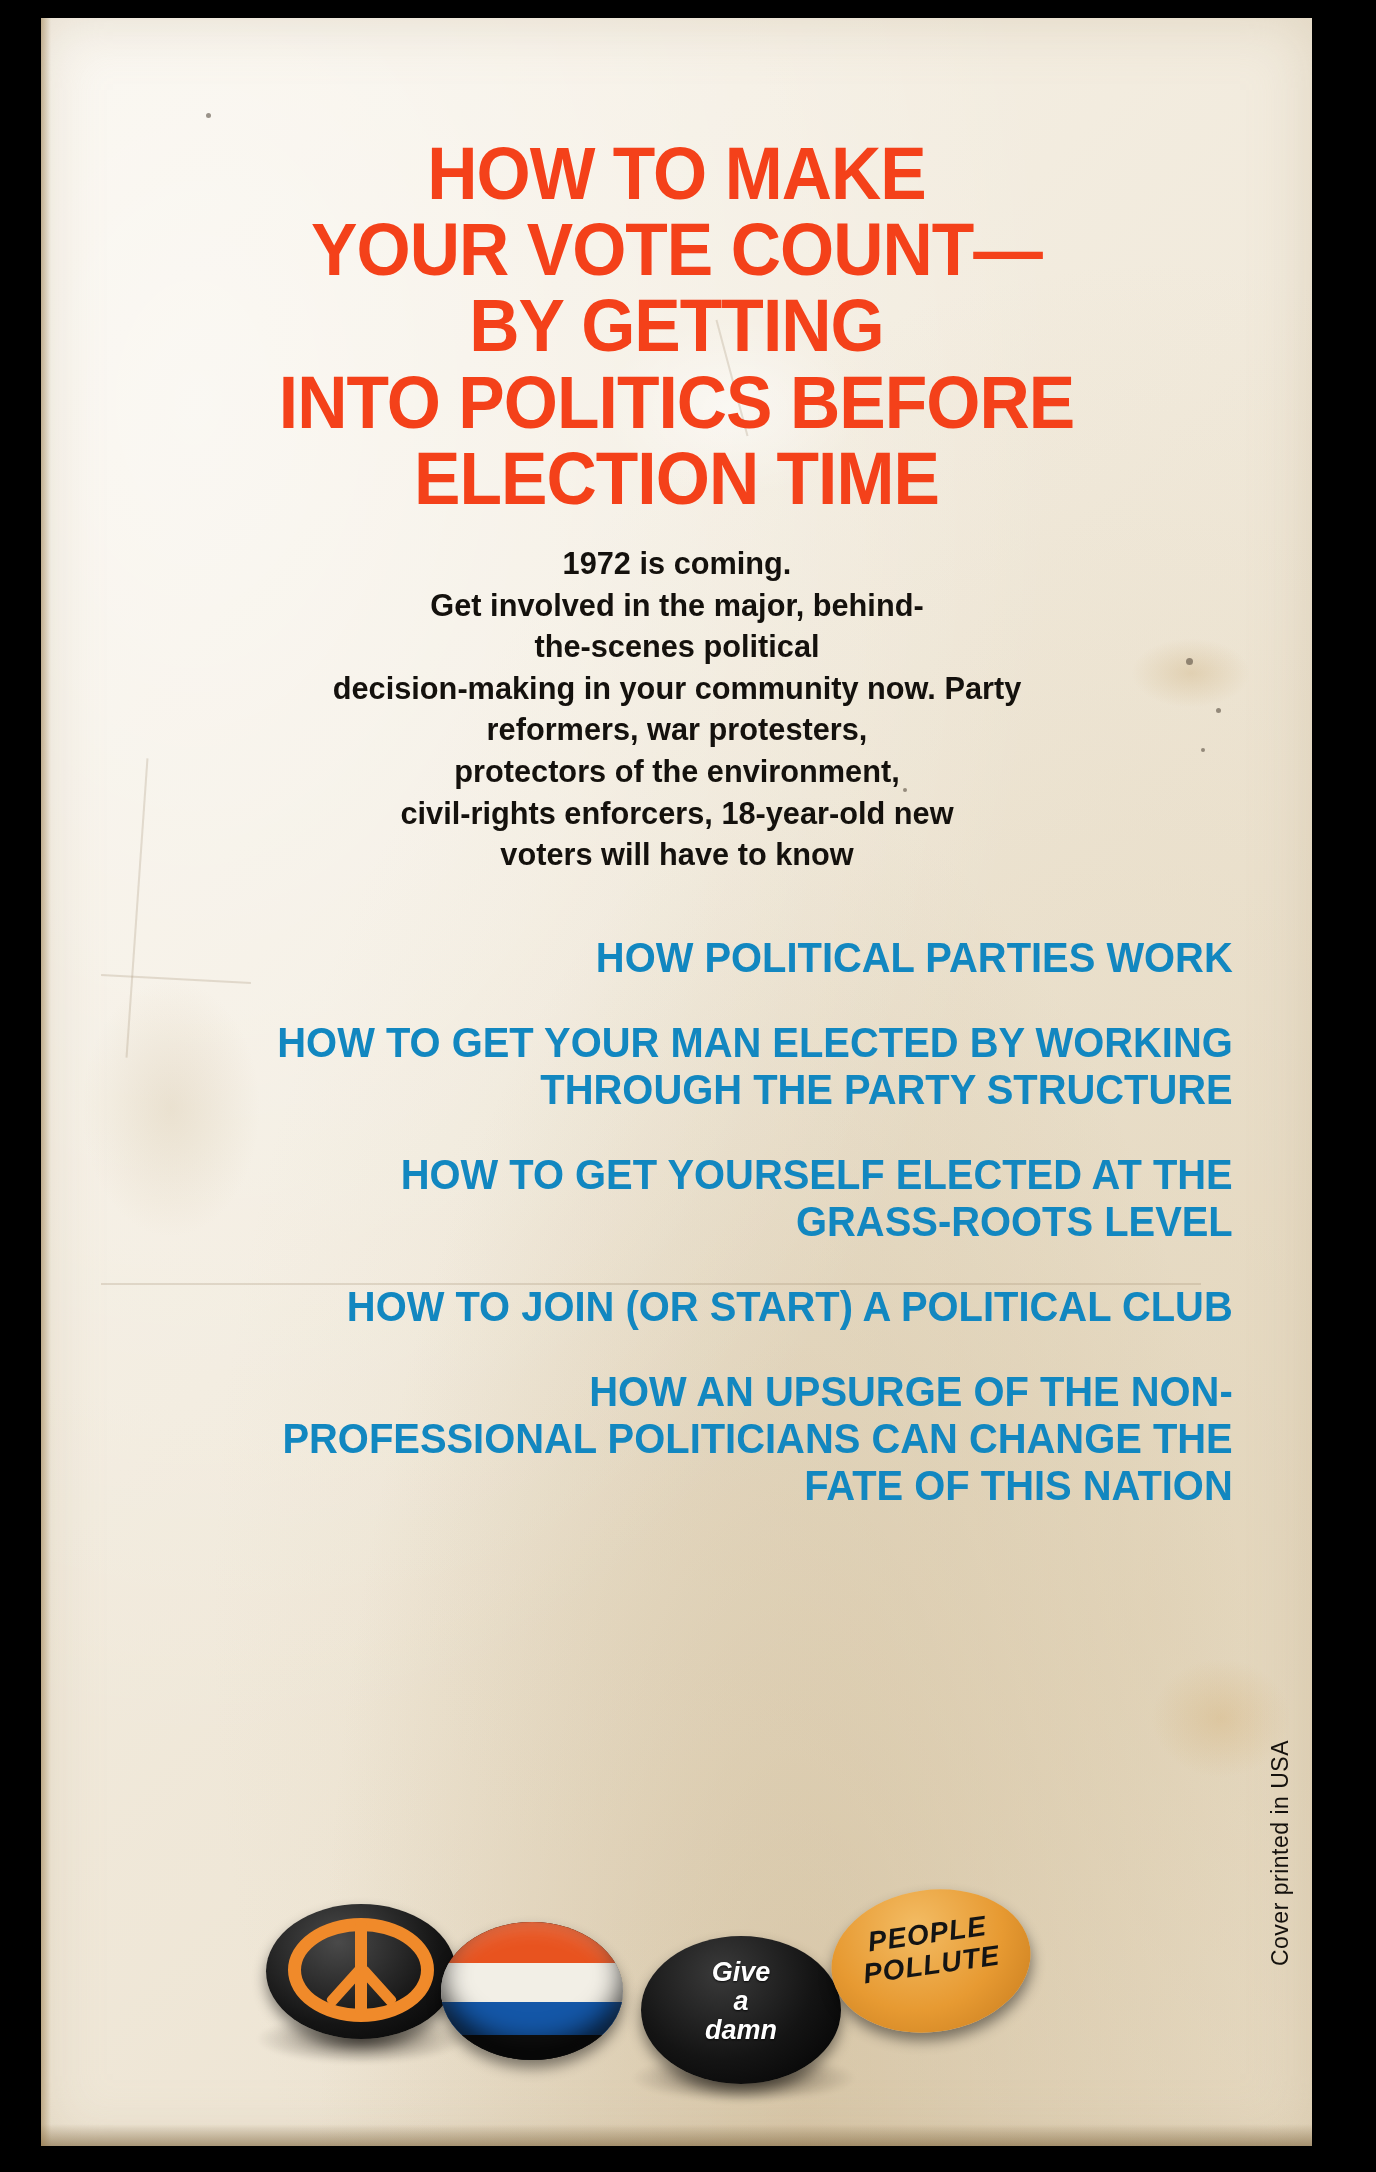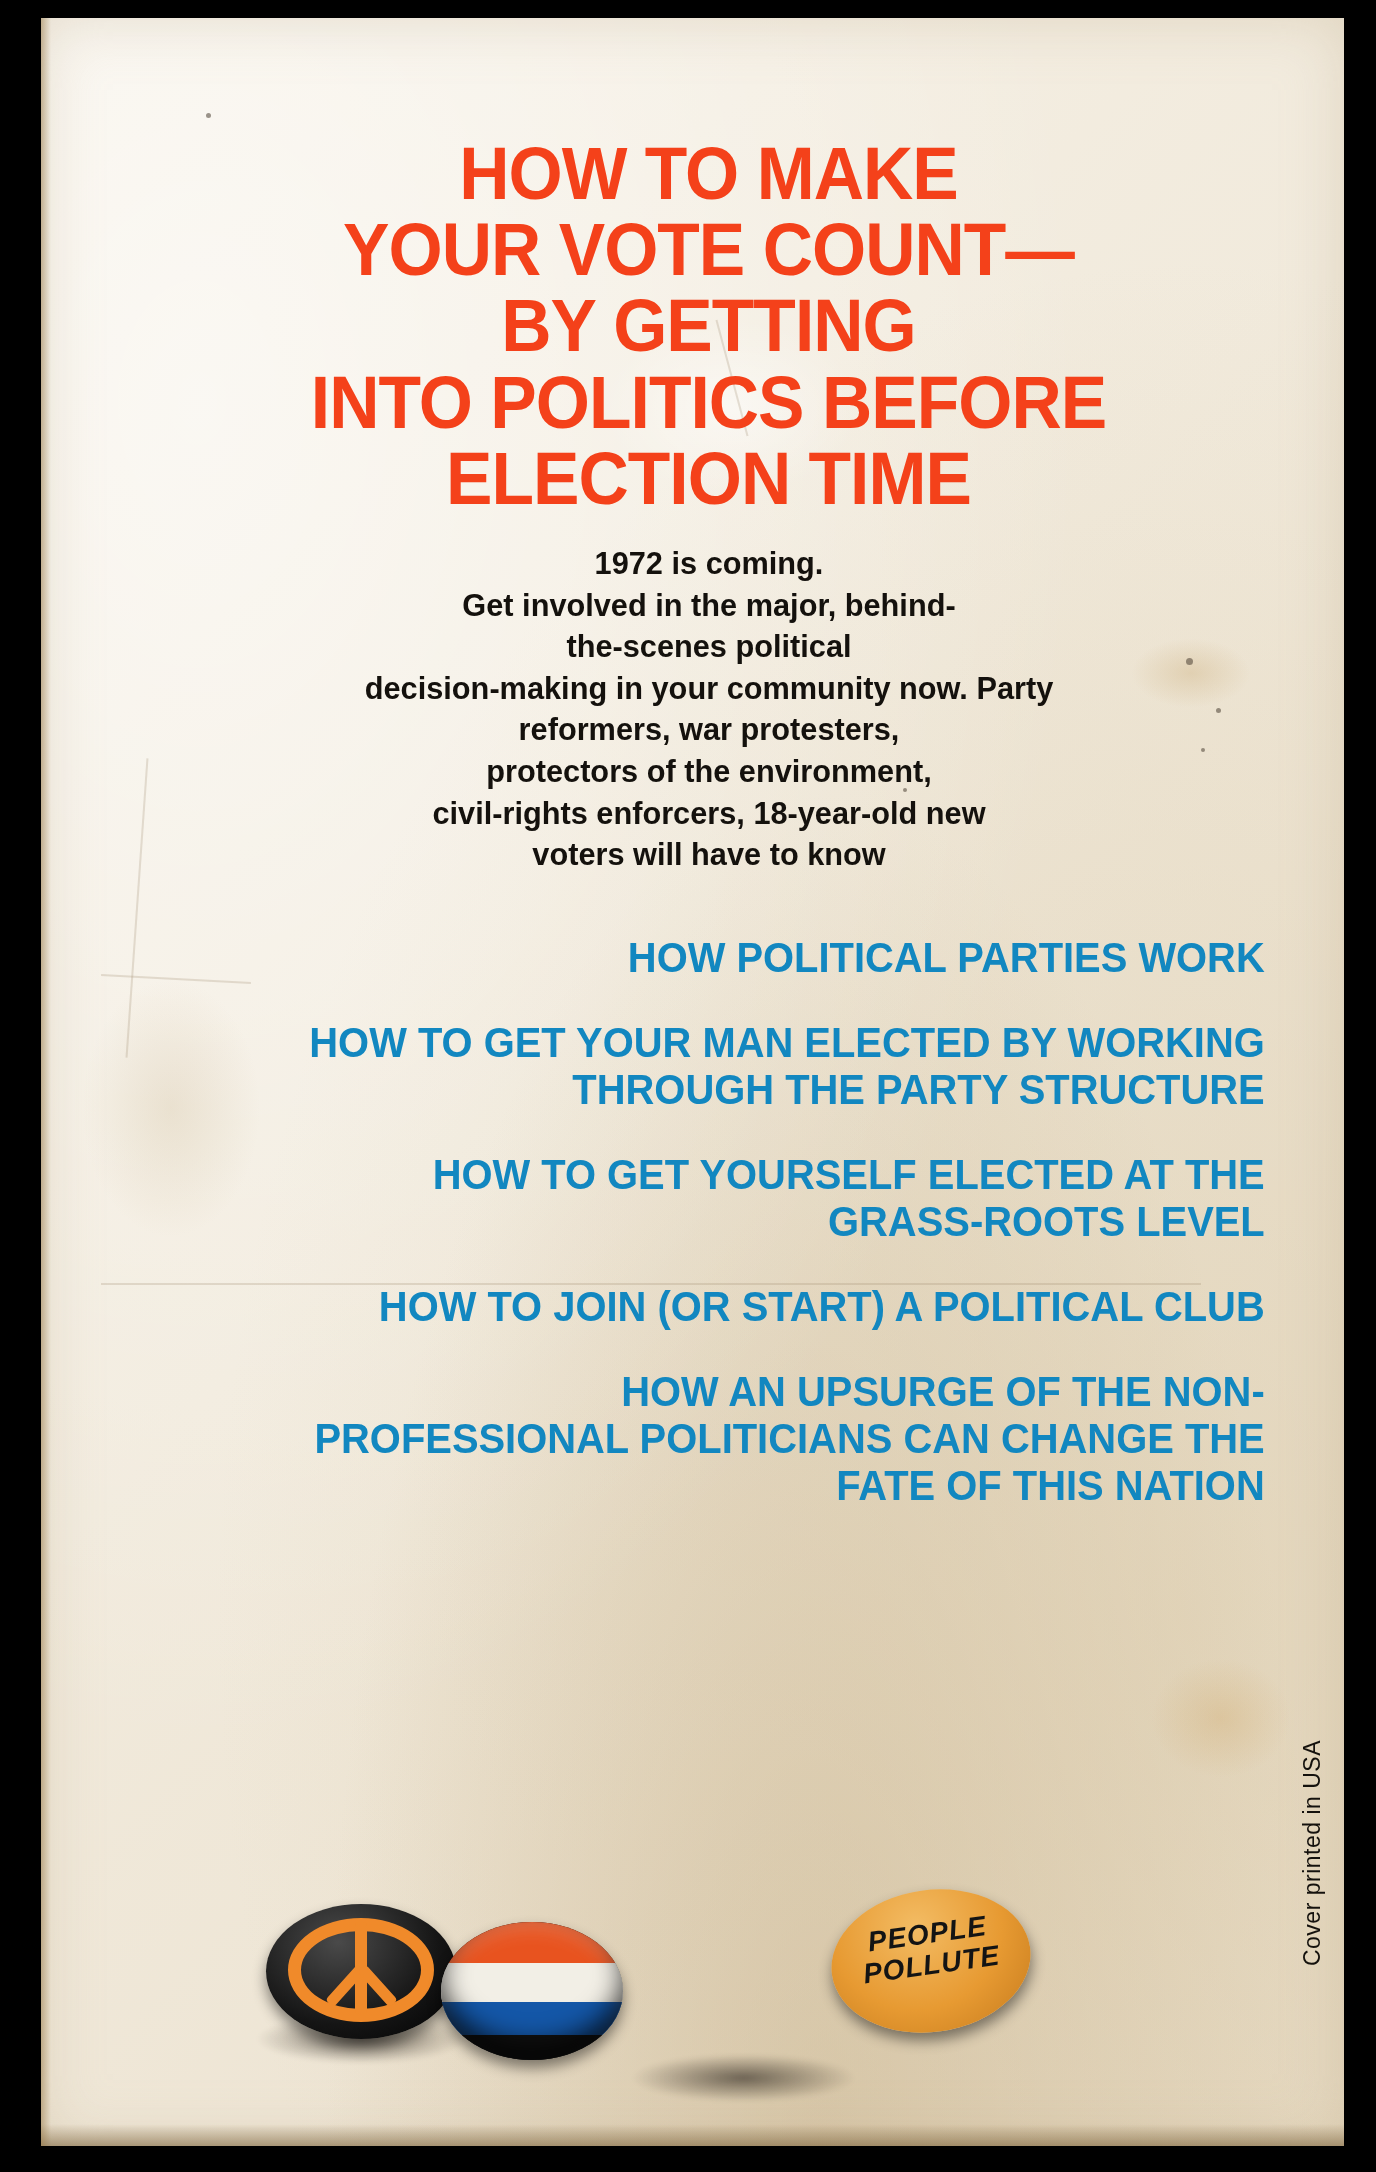--- a/index.html
+++ b/index.html
@@ -21,21 +21,20 @@
     width: 1271px;
     height: 2128px;
     background: #f2ece0;
     background-image:
       radial-gradient(ellipse at 12% 18%, rgba(255,255,255,0.55) 0%, rgba(255,255,255,0) 55%),
       radial-gradient(ellipse at 88% 75%, rgba(214,196,160,0.45) 0%, rgba(214,196,160,0) 60%),
       radial-gradient(ellipse at 60% 100%, rgba(198,176,138,0.55) 0%, rgba(198,176,138,0) 45%),
       linear-gradient(135deg, #f7f2e8 0%, #f1eadc 45%, #eadfcb 100%);
     box-shadow: inset 0 0 60px rgba(190,170,135,0.35);
     overflow: hidden;
-    padding-left: 32px;
   }
 
   
   .blotch {
     position: absolute;
     border-radius: 50%;
     pointer-events: none;
   }
   .b1 { left: 1090px; top: 620px; width: 120px; height: 70px; background: radial-gradient(ellipse, rgba(197,163,105,0.30), rgba(197,163,105,0) 70%); }
   .b2 { left: 1110px; top: 1640px; width: 140px; height: 120px; background: radial-gradient(ellipse, rgba(205,160,90,0.28), rgba(205,160,90,0) 70%); }
@@ -283,20 +282,27 @@
       <div class="pv"></div>
       <div class="pd1"></div>
       <div class="pd2"></div>
     </div>
 
     <div class="pin" id="pin-flag">
       <div class="stripes"></div>
       <div class="rim"></div>
     </div>
 
+    <div class="pin" id="pin-damn">
+      <div class="txt">
+        <span>Give</span>
+        <span>a</span>
+        <span>damn</span>
+      </div>
+    </div>
 
     <div class="pin" id="pin-pollute">
       <div class="txt">
         <span>PEOPLE</span>
         <span>POLLUTE</span>
       </div>
     </div>
   </div>
 
   <div id="cover-printed">Cover printed in USA</div>

